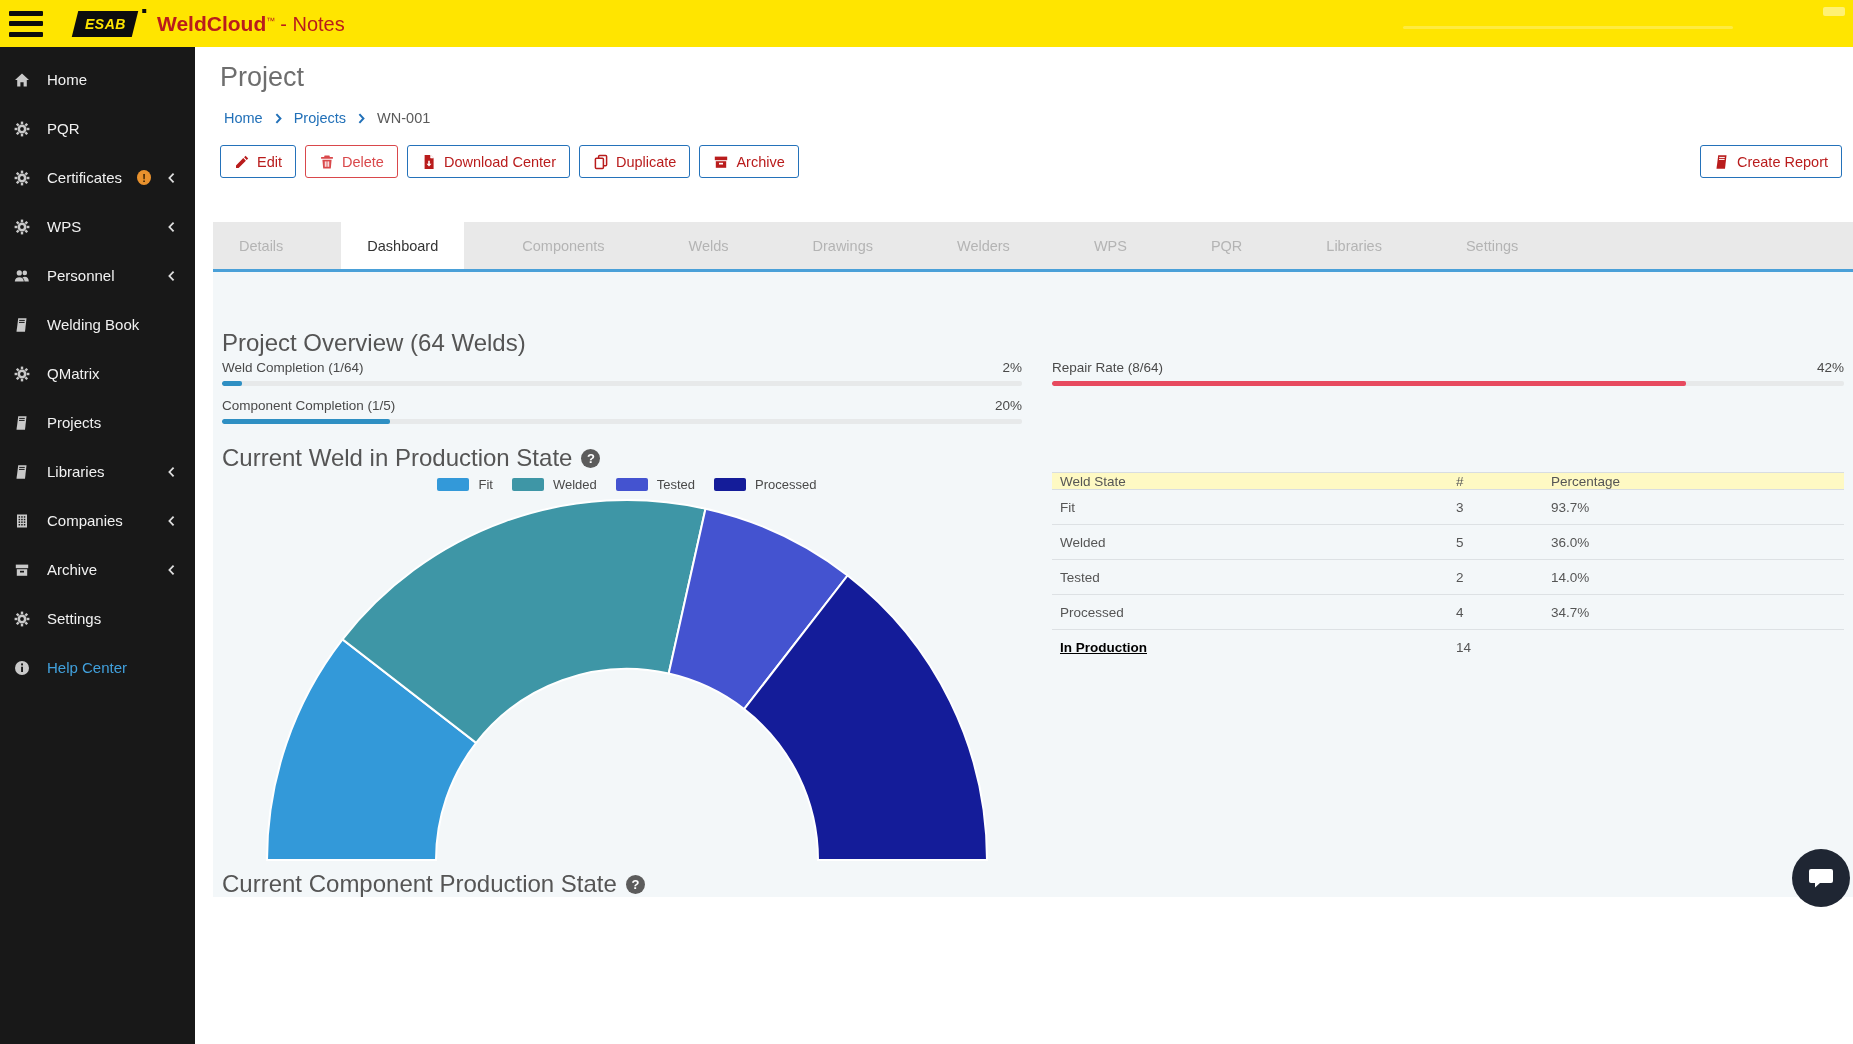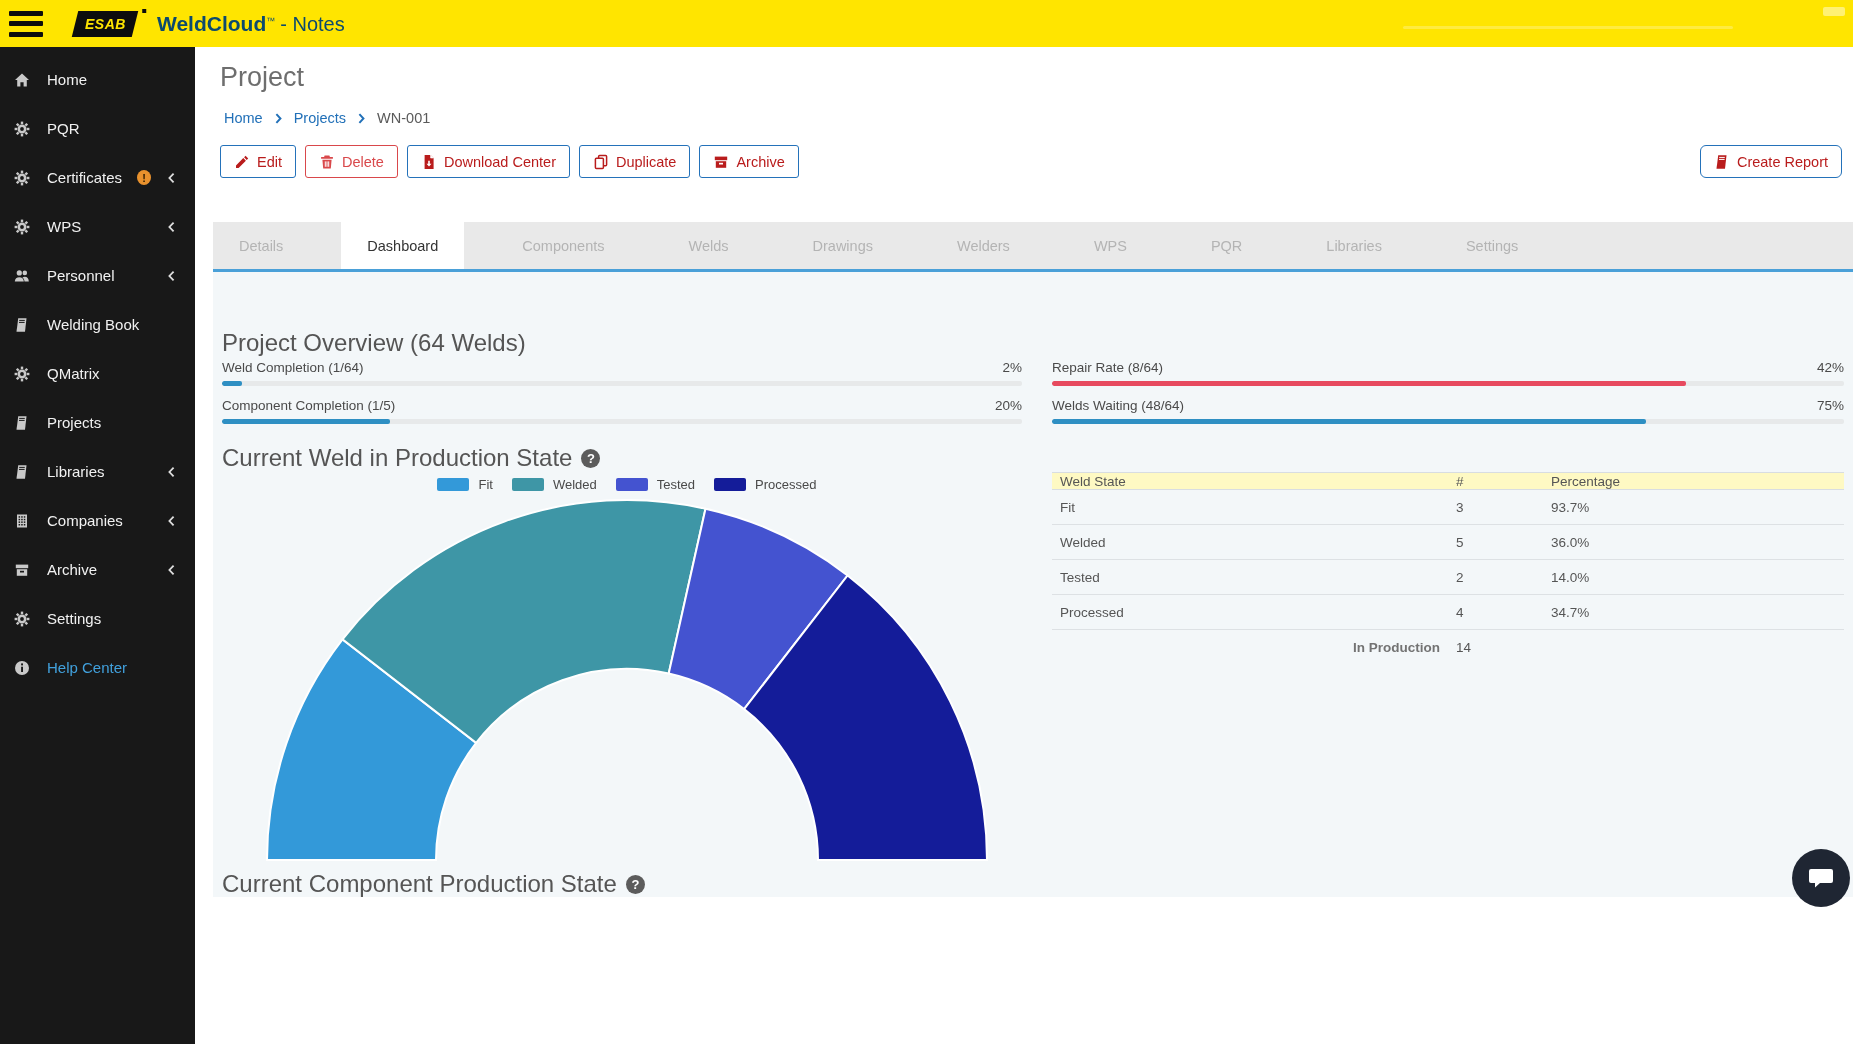--- a/index.html
+++ b/index.html
@@ -10,21 +10,21 @@
   .topbar { position:absolute; left:0; top:0; width:1853px; height:47px; background:#ffe500;
     display:flex; align-items:center; z-index:30; }
   .burger { width:34px; height:26px; margin-left:9px; display:flex; flex-direction:column;
     justify-content:space-between; cursor:pointer; }
   .burger i { display:block; height:5px; background:#0d0d0d; border-radius:1px; }
   .esab-logo { margin-left:32px; width:60px; height:26px; background:#0d0d0d; transform:skewX(-14deg);
     display:flex; align-items:center; justify-content:center; position:relative; }
   .esab-logo span { transform:skewX(14deg); color:#ffe500; font-weight:bold; font-style:italic;
     font-size:14px; letter-spacing:.5px; }
   .esab-dot { position:absolute; right:-8px; top:-2px; width:4px; height:4px; background:#0d0d0d; }
-  .topbar-title { margin-left:22px; color:#0c4a6e; font-size:20px; display:flex; align-items:baseline; }
+  .topbar-title { margin-left:22px; color:#b91c1c; font-size:20px; display:flex; align-items:baseline; }
   .topbar-title .tb-main { font-weight:bold; font-size:21px; }
   .topbar-title .tb-tm { font-size:9px; vertical-align:super; position:relative; top:-7px; }
   .topbar-title .tb-suffix { font-weight:400; margin-left:5px; }
   .glare1 { position:absolute; right:8px; top:7px; width:22px; height:9px; background:rgba(255,255,255,.45); border-radius:2px; }
   .glare2 { position:absolute; right:120px; top:26px; width:330px; height:3px; background:rgba(255,255,255,.25); border-radius:2px; }
 
   
   .sidebar { position:absolute; left:0; top:47px; width:195px; height:997px; background:#181818;
     padding-top:8px; z-index:20; }
   .side-item { height:49px; display:flex; align-items:center; padding:0 15px 0 14px; gap:13px;
@@ -42,21 +42,21 @@
   .breadcrumb .bc-link { color:#2170b8; cursor:pointer; }
   .breadcrumb .bc-current { color:#5a5a5a; }
   .breadcrumb .bc-sep { display:flex; color:#2170b8; }
   .actions { position:absolute; left:220px; top:145px; display:flex; gap:9px; }
   .action-btn { height:33px; background:#fff; border-radius:3px; display:inline-flex; align-items:center;
     gap:7px; padding:0 13px; font-size:14.5px; cursor:pointer;
     font-family:"Liberation Sans","DejaVu Sans",sans-serif; }
   .action-btn.blue { color:#b91c1c; border:1px solid #2472ba; }
   .action-btn.red  { color:#d9484b; border:1px solid #d9484b; }
   .action-btn .b-ic { display:flex; }
-  .create-report { position:absolute; right:11px; top:145px;border-radius:6px; }
+  .create-report { position:absolute; right:11px; top:145px; }
 
   
   .tabbar { position:absolute; left:213px; top:222px; width:1640px; height:47px; background:#e9e9e9;
     display:flex; align-items:stretch;gap:32px; }
   .tab { padding:0 26px; display:flex; align-items:center; font-size:14.5px; color:#b4b4b4; cursor:pointer; }
   .tab.active { background:#fff; color:#333; }
 
   
   .panel { position:absolute; left:213px; top:269px; width:1640px; height:628px; background:#f3f7f9;
     border-top:3px solid #4aa0d8; overflow:hidden; }
@@ -86,21 +86,21 @@
 
   .donut { position:absolute; left:44px; top:222px; }
 
   .wtable { position:absolute; left:839px; top:200px; width:792px; border-collapse:collapse;
     font-size:13.5px; color:#555; }
   .wtable th { text-align:left; font-weight:400; height:17px; background:#fef9c3;
     border-top:1px solid #d8dde1; border-bottom:1px solid #d8dde1; padding:0 8px; color:#555; }
   .wtable td { height:35px; border-bottom:1px solid #dde1e4; padding:0 8px; }
   .wtable .c1 { width:50%; } .wtable .c2 { width:12%; } .wtable .c3 { width:38%; }
   .wtable tr.footer td { border-bottom:none; }
-  .wtable tr.footer .f-label { text-align:right; font-weight:bold; color:#737373; }
+  .wtable tr.footer .f-label { font-weight:bold; color:#000000;text-decoration:underline; }
 
   
   .chat-fab { position:absolute; left:1792px; top:849px; width:58px; height:58px; border-radius:50%;
     background:#1f2633; display:flex; align-items:center; justify-content:center; cursor:pointer; z-index:40; }
 </style>
 </head>
 <body>
 
 <div class="topbar">
   <div class="burger">
@@ -434,29 +434,20 @@
       </div>
     </div>
   <div class="bars-col bars-right" id="bars-right">
       <div class="bar-item">
         <div class="bar-top">
           <span>Repair Rate (8/64)</span>
           <span>42%</span>
         </div>
         <div class="bar-track">
           <div class="bar-fill" style="width:80%;background:#e74a5f"></div>
-        </div>
-      </div>
-      <div class="bar-item">
-        <div class="bar-top">
-          <span>Welds Waiting (48/64)</span>
-          <span>75%</span>
-        </div>
-        <div class="bar-track">
-          <div class="bar-fill" style="width:75%;background:#2e8fc3"></div>
         </div>
       </div>
     </div>
 
   <div class="sec-heading h-weld">
     <span>Current Weld in Production State</span>
     <span class="help-dot">?</span>
   </div>
 
   <div class="legend" id="legend">

